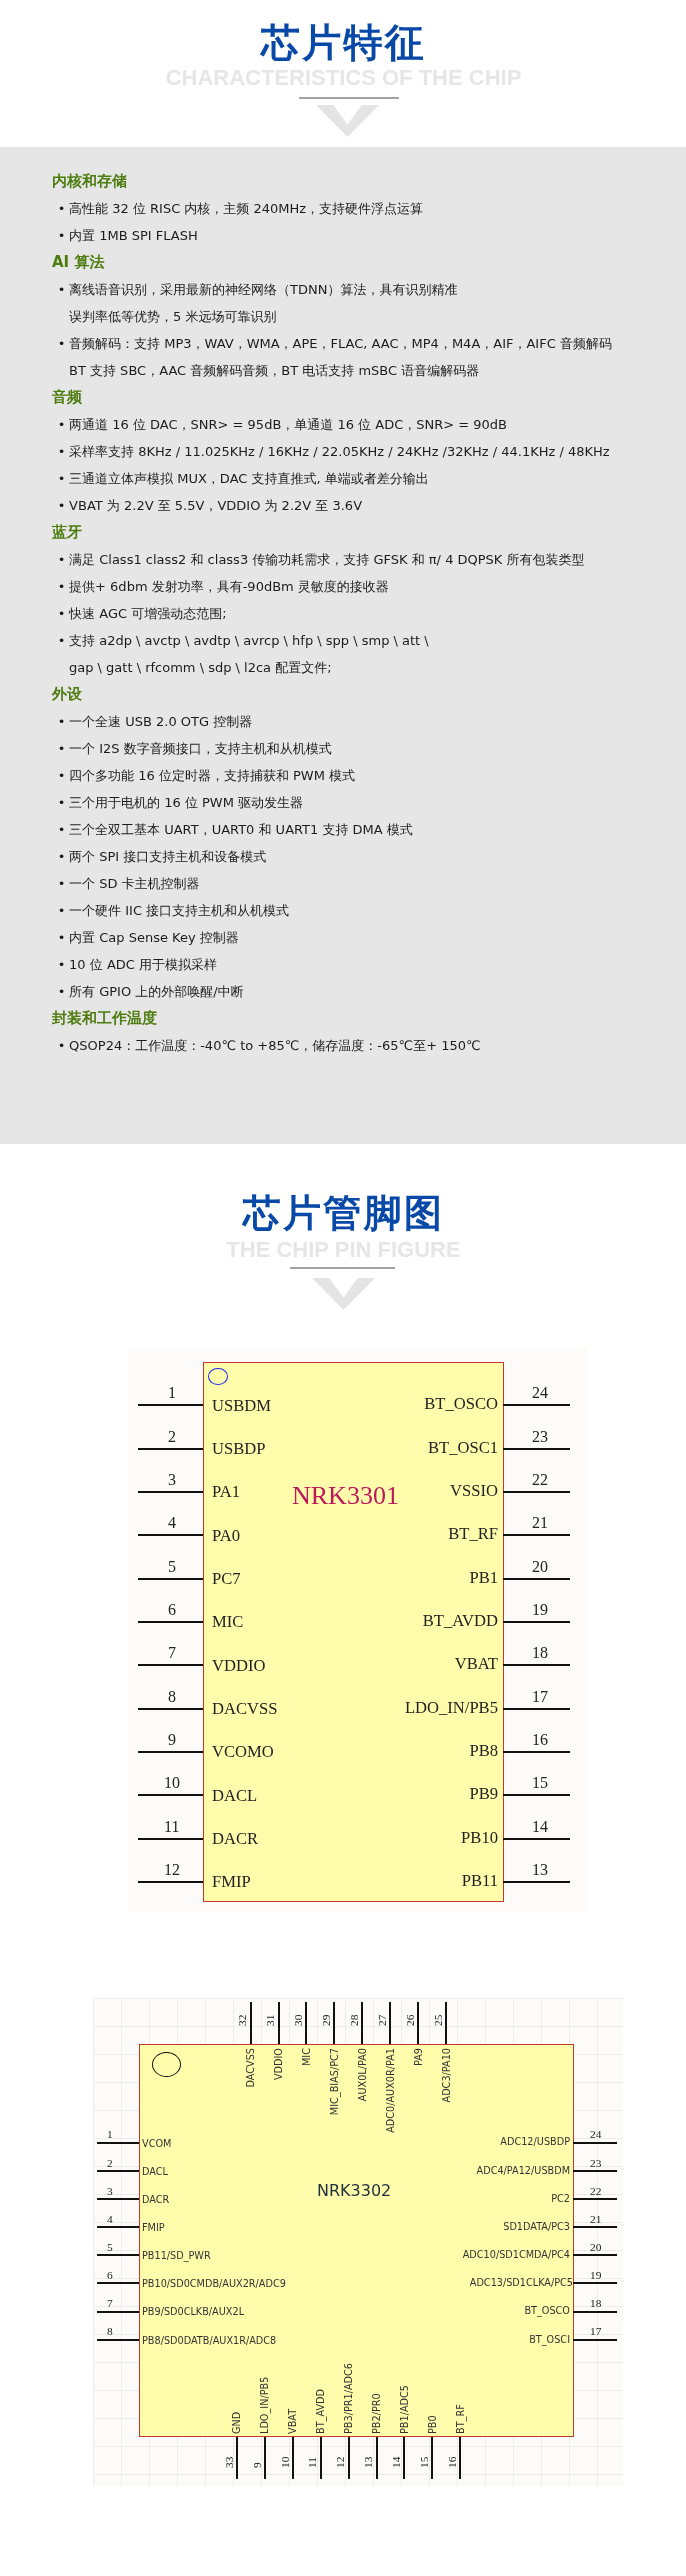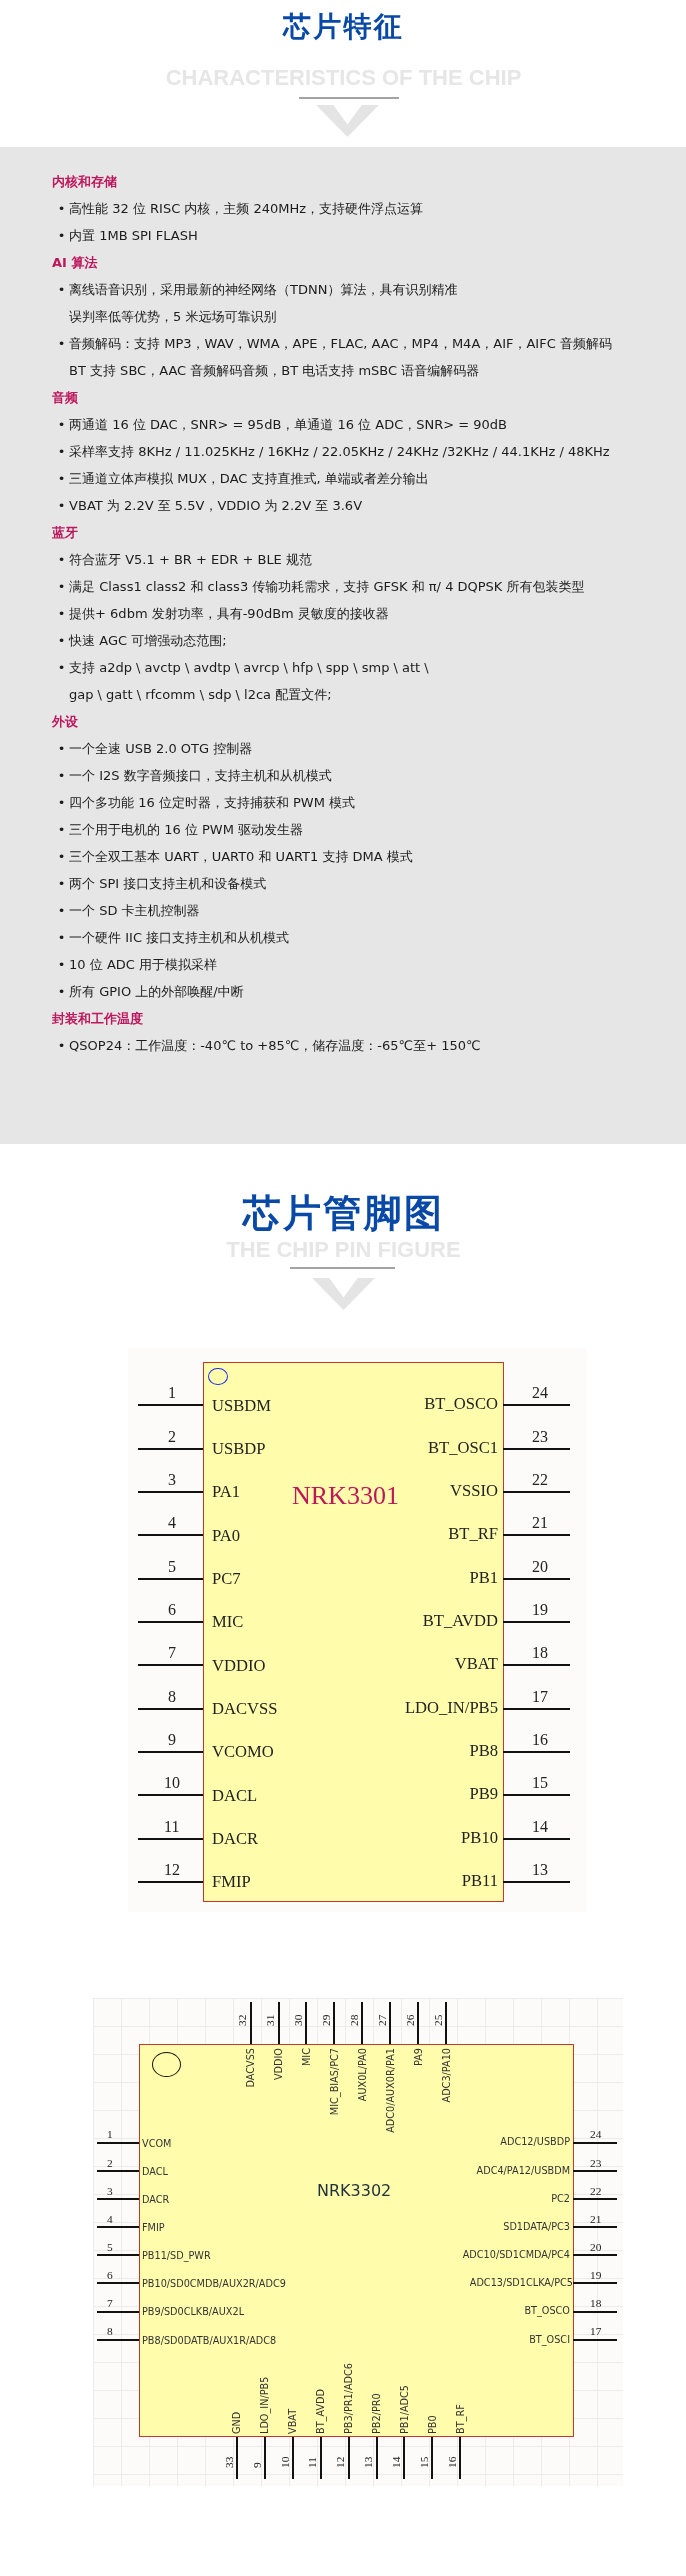--- a/index.html
+++ b/index.html
@@ -7,21 +7,21 @@
          font-family:"DejaVu Sans", "Liberation Sans", sans-serif; }
   .sec-title { position:absolute; left:0; width:687px; text-align:center; color:#0848a6;
                font-weight:bold; font-family:"DejaVu Sans", sans-serif; letter-spacing:2.3px; }
   .sec-sub { position:absolute; left:0; width:687px; text-align:center; color:#e6e6e6;
              font-weight:bold; font-family:"Liberation Sans", sans-serif; }
   .divider { position:absolute; height:1.7px; background:#a3a3a3; }
   .chev-svg { position:absolute; }
   .gray-band { position:absolute; left:0; top:147px; width:687px; height:997px; background:#e7e6e7; }
   .feat-list { position:absolute; left:52px; top:168px; width:630px; }
   .line { height:27px; line-height:27px; font-size:13px; color:#1c1c1c; white-space:nowrap; }
-  .line.head { font-weight:bold; font-size:13px; color:#be185d; }
+  .line.head { font-weight:bold; font-size:15px; color:#4d7c0f; }
   .line.bullet { padding-left:5.7px; }
   .line.cont { padding-left:17px; }
   .dot { display:inline-block; width:11.4px; }
 
   
   .panel1 { position:absolute; left:128px; top:1348px; width:459px; height:564px; background:#fdfbf9; }
   .chip1 { position:absolute; left:203px; top:1362px; width:301px; height:540px; background:#fffdab;
            border:1.1px solid #c0392b; box-sizing:border-box; }
   .pinline { position:absolute; height:1.7px; background:#111; }
   .pinnum { position:absolute; font-family:"Liberation Serif", serif; font-size:16px; color:#222; }
@@ -42,21 +42,21 @@
                border-radius:50%; box-sizing:border-box; }
   .pinline-v { position:absolute; width:1.7px; background:#111; }
   .pinnum2 { position:absolute; font-family:"Liberation Serif", serif; font-size:11.4px; color:#222; white-space:nowrap; }
   .pinlbl2 { position:absolute; font-family:"DejaVu Sans", sans-serif; font-size:9.7px; color:#333; white-space:nowrap; }
   .vt { transform-origin:0 0; transform:rotate(-90deg); }
   .chipname2 { position:absolute; font-family:"DejaVu Sans", sans-serif; font-size:16px; color:#1e2f3f; }
 </style>
 </head>
 <body>
 
-<div class="sec-title" style="top:4px;font-size:28px;line-height:46px;">芯片特征</div>
+<div class="sec-title" style="top:20px;font-size:39px;line-height:46px;">芯片特征</div>
 <div class="sec-sub" style="top:65px;font-size:22px;line-height:25px;">CHARACTERISTICS OF THE CHIP</div>
 <div class="divider" style="left:299px;top:97px;width:100px;"></div>
 <svg class="chev-svg" style="left:316px;top:105px;" width="63" height="32" viewBox="0 0 110 56">
   <polygon points="0,0 30,0 55,34 80,0 110,0 55,56" fill="#e4e4e4"></polygon>
 </svg>
 
 <div class="gray-band"></div>
 <div class="feat-list" id="feat-list">
     <div class="line head"><span>内核和存储</span></div>
     <div class="line bullet"><span class="dot">•</span><span>高性能 32 位 RISC 内核，主频 240MHz，支持硬件浮点运算</span></div>
@@ -65,35 +65,35 @@
     <div class="line bullet"><span class="dot">•</span><span>离线语音识别，采用最新的神经网络（TDNN）算法，具有识别精准</span></div>
     <div class="line cont"><span>误判率低等优势，5 米远场可靠识别</span></div>
     <div class="line bullet"><span class="dot">•</span><span>音频解码：支持 MP3，WAV，WMA，APE，FLAC, AAC，MP4，M4A，AIF，AIFC 音频解码</span></div>
     <div class="line cont"><span>BT 支持 SBC，AAC 音频解码音频，BT 电话支持 mSBC 语音编解码器</span></div>
     <div class="line head"><span>音频</span></div>
     <div class="line bullet"><span class="dot">•</span><span>两通道 16 位 DAC，SNR&gt; = 95dB，单通道 16 位 ADC，SNR&gt; = 90dB</span></div>
     <div class="line bullet"><span class="dot">•</span><span>采样率支持 8KHz / 11.025KHz / 16KHz / 22.05KHz / 24KHz /32KHz / 44.1KHz / 48KHz</span></div>
     <div class="line bullet"><span class="dot">•</span><span>三通道立体声模拟 MUX，DAC 支持直推式, 单端或者差分输出</span></div>
     <div class="line bullet"><span class="dot">•</span><span>VBAT 为 2.2V 至 5.5V，VDDIO 为 2.2V 至 3.6V</span></div>
     <div class="line head"><span>蓝牙</span></div>
-    <div class="line bullet"><span class="dot">•</span><span>符合蓝牙 V5.1 + BR + EDR + BLE 规范</span></div>
     <div class="line bullet"><span class="dot">•</span><span>满足 Class1 class2 和 class3 传输功耗需求，支持 GFSK 和 π/ 4 DQPSK 所有包装类型</span></div>
     <div class="line bullet"><span class="dot">•</span><span>提供+ 6dbm 发射功率，具有-90dBm 灵敏度的接收器</span></div>
     <div class="line bullet"><span class="dot">•</span><span>快速 AGC 可增强动态范围;</span></div>
     <div class="line bullet"><span class="dot">•</span><span>支持 a2dp \ avctp \ avdtp \ avrcp \ hfp \ spp \ smp \ att \</span></div>
     <div class="line cont"><span>gap \ gatt \ rfcomm \ sdp \ l2ca 配置文件;</span></div>
     <div class="line head"><span>外设</span></div>
     <div class="line bullet"><span class="dot">•</span><span>一个全速 USB 2.0 OTG 控制器</span></div>
     <div class="line bullet"><span class="dot">•</span><span>一个 I2S 数字音频接口，支持主机和从机模式</span></div>
     <div class="line bullet"><span class="dot">•</span><span>四个多功能 16 位定时器，支持捕获和 PWM 模式</span></div>
     <div class="line bullet"><span class="dot">•</span><span>三个用于电机的 16 位 PWM 驱动发生器</span></div>
     <div class="line bullet"><span class="dot">•</span><span>三个全双工基本 UART，UART0 和 UART1 支持 DMA 模式</span></div>
     <div class="line bullet"><span class="dot">•</span><span>两个 SPI 接口支持主机和设备模式</span></div>
     <div class="line bullet"><span class="dot">•</span><span>一个 SD 卡主机控制器</span></div>
     <div class="line bullet"><span class="dot">•</span><span>一个硬件 IIC 接口支持主机和从机模式</span></div>
+    <div class="line bullet"><span class="dot">•</span><span>内置 Cap Sense Key 控制器</span></div>
     <div class="line bullet"><span class="dot">•</span><span>10 位 ADC 用于模拟采样</span></div>
     <div class="line bullet"><span class="dot">•</span><span>所有 GPIO 上的外部唤醒/中断</span></div>
     <div class="line head"><span>封装和工作温度</span></div>
     <div class="line bullet"><span class="dot">•</span><span>QSOP24：工作温度：-40℃ to +85℃，储存温度：-65℃至+ 150℃</span></div>
   </div>
 
 <div class="sec-title" style="top:1190px;font-size:38px;line-height:46px;">芯片管脚图</div>
 <div class="sec-sub" style="top:1238px;font-size:22px;line-height:23px;">THE CHIP PIN FIGURE</div>
 <div class="divider" style="left:290px;top:1267px;width:105px;"></div>
 <svg class="chev-svg" style="left:312px;top:1278px;" width="63" height="32" viewBox="0 0 110 56">

